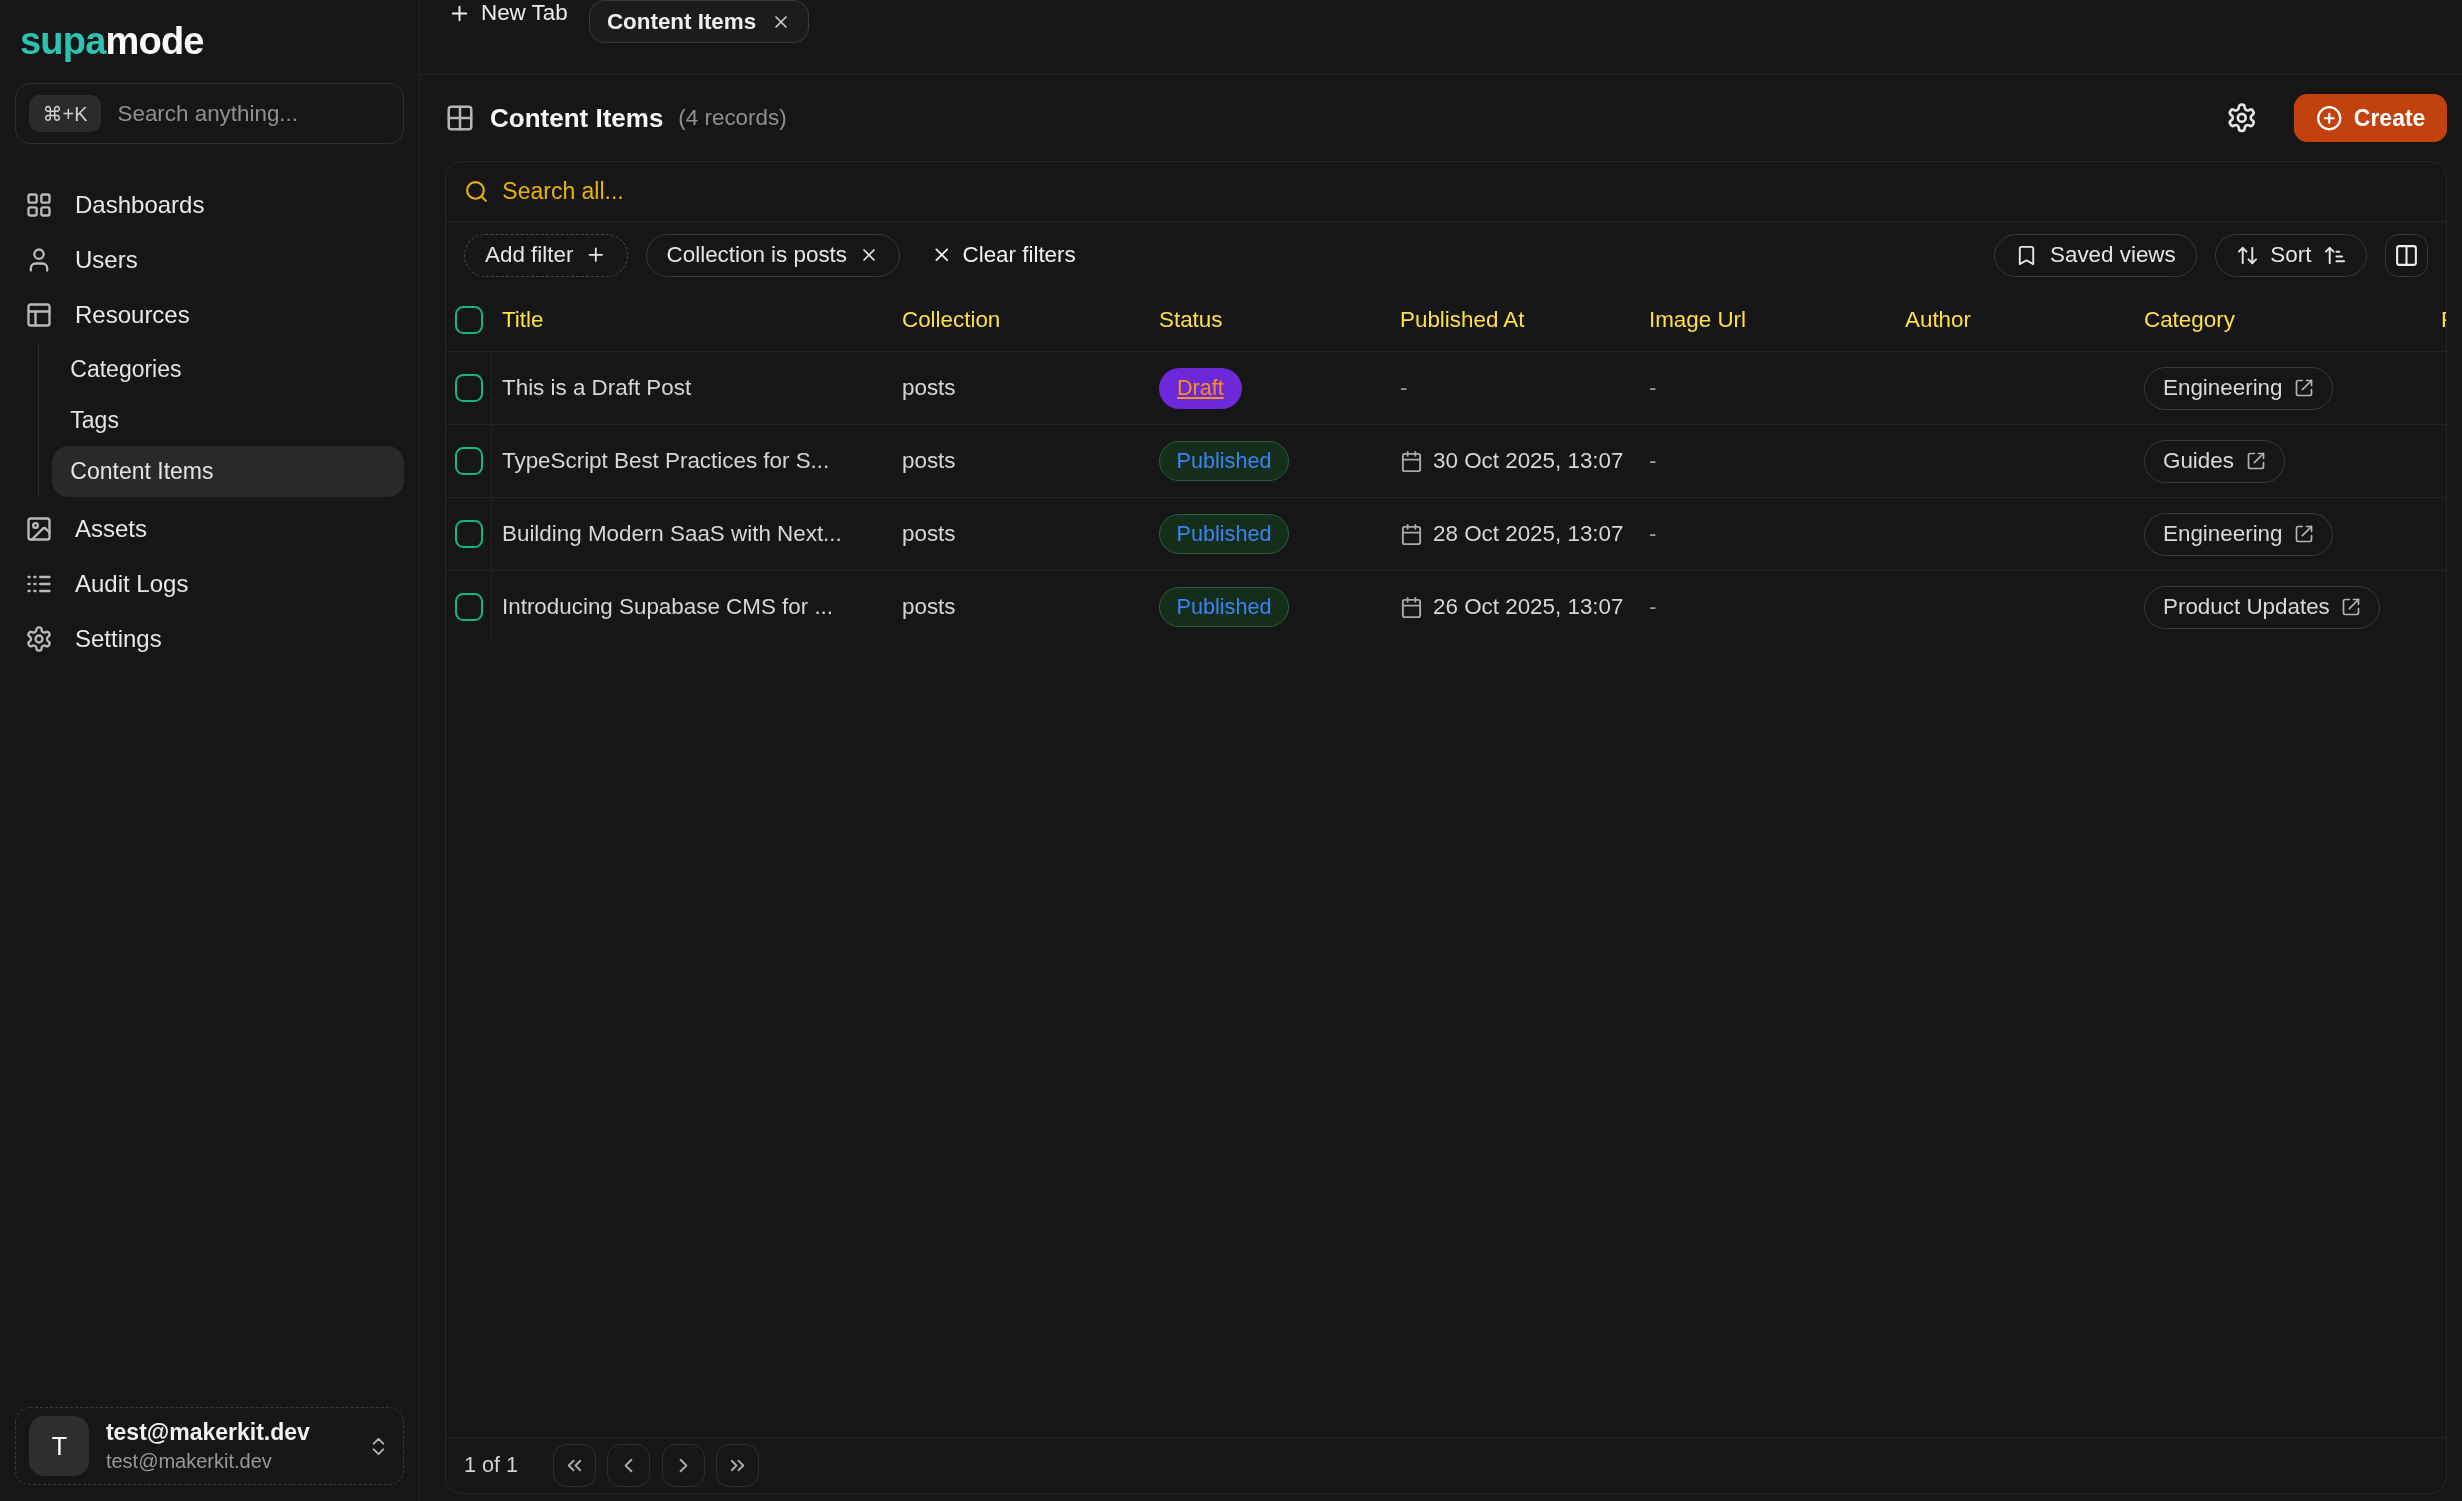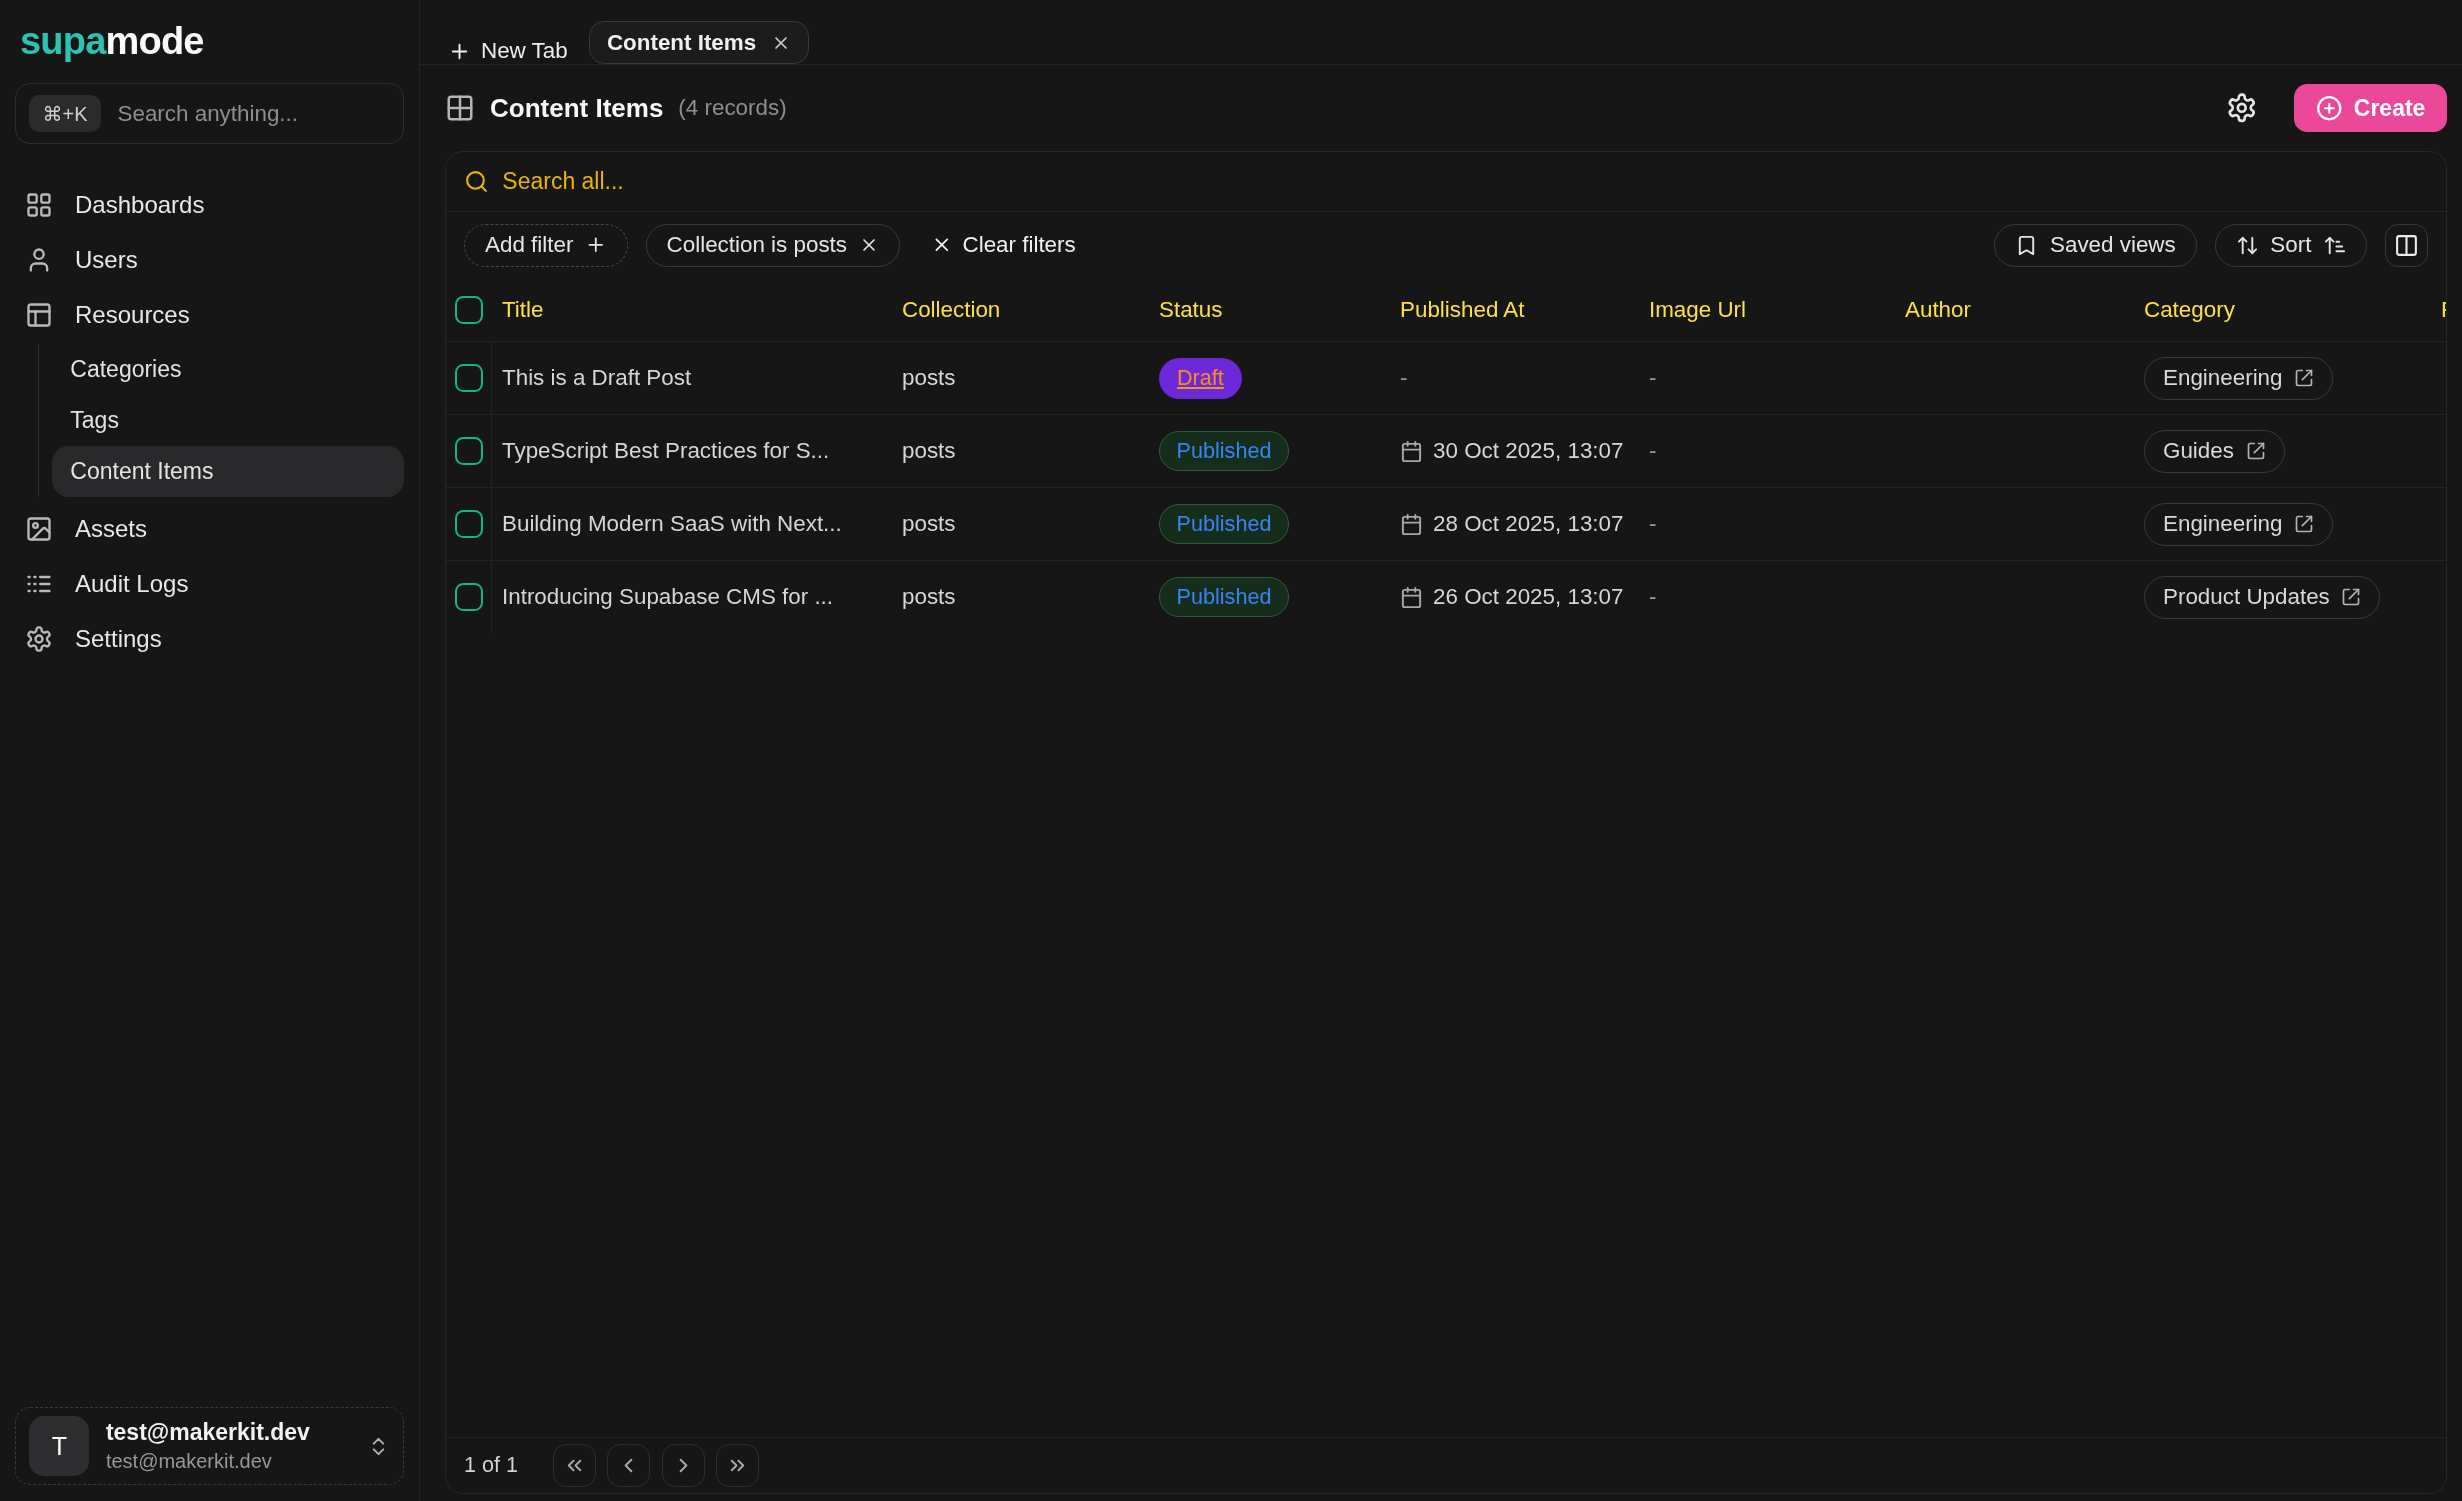--- a/index.html
+++ b/index.html
@@ -57,42 +57,42 @@
     color: #fff; font-size: 25px; flex-shrink: 0;
   }
   .user-lines { flex: 1; min-width: 0; }
   .user-name { font-weight: 700; font-size: 23px; color: #f2f2f2; }
   .user-email { font-size: 20px; color: #98989b; margin-top: 3.3px; }
   .updown { color: #b3b3b6; }
 
   
   .main { flex: 1; display: flex; flex-direction: column; min-width: 0; }
   .tabstrip {
-    height: 65px; border-bottom: 1.7px solid #242425;
-    display: flex; align-items: flex-end; gap: 21.6px; padding: 0 0 0 28px;
+    height: 75px; border-bottom: 1.7px solid #242425;
+    display: flex; align-items: flex-start; gap: 21.6px; padding: 0 0 0 28px;
   }
   .newtab { display: flex; align-items: center; gap: 10px; color: #ededed; font-size: 22.4px; font-weight: 500; }
   .tab-pill {
     display: flex; align-items: center; gap: 15px;
     border: 1.7px solid #39393b; border-radius: 15px; background: #1c1c1d;
     height: 43px; padding: 0 16.6px; font-size: 22.4px; font-weight: 600; color: #f0f0f0;
   }
   .tab-pill .close { color: #cfcfcf; }
 
   .page-head {
     height: 86px; display: flex; align-items: center;
     padding: 0 15px 0 25px; gap: 15px;
   }
   .page-head .grid-ico { color: #b5b5b8; }
   .page-title { font-size: 26px; font-weight: 700; color: #f7f7f7; }
   .records { font-size: 22.4px; color: #8f8f92; }
   .head-spacer { flex: 1; }
   .gear-btn { color: #e6e6e6; margin-right: 21.6px; }
   .create-btn {
-    background: #ec4899; color: #fff; border: none; border-radius: 13.3px;
+    background: #c2410c; color: #fff; border: none; border-radius: 13.3px;
     height: 48px; padding: 0 21.6px; display: flex; align-items: center; gap: 11.6px;
     font-size: 23px; font-weight: 600; font-family: inherit;
   }
 
   .panel {
     margin: 0 15px 8.3px 25px; flex: 1;
     border: 1.7px solid #262628; border-radius: 16.6px;
     display: flex; flex-direction: column; overflow: hidden;
   }
   .panel-search {

